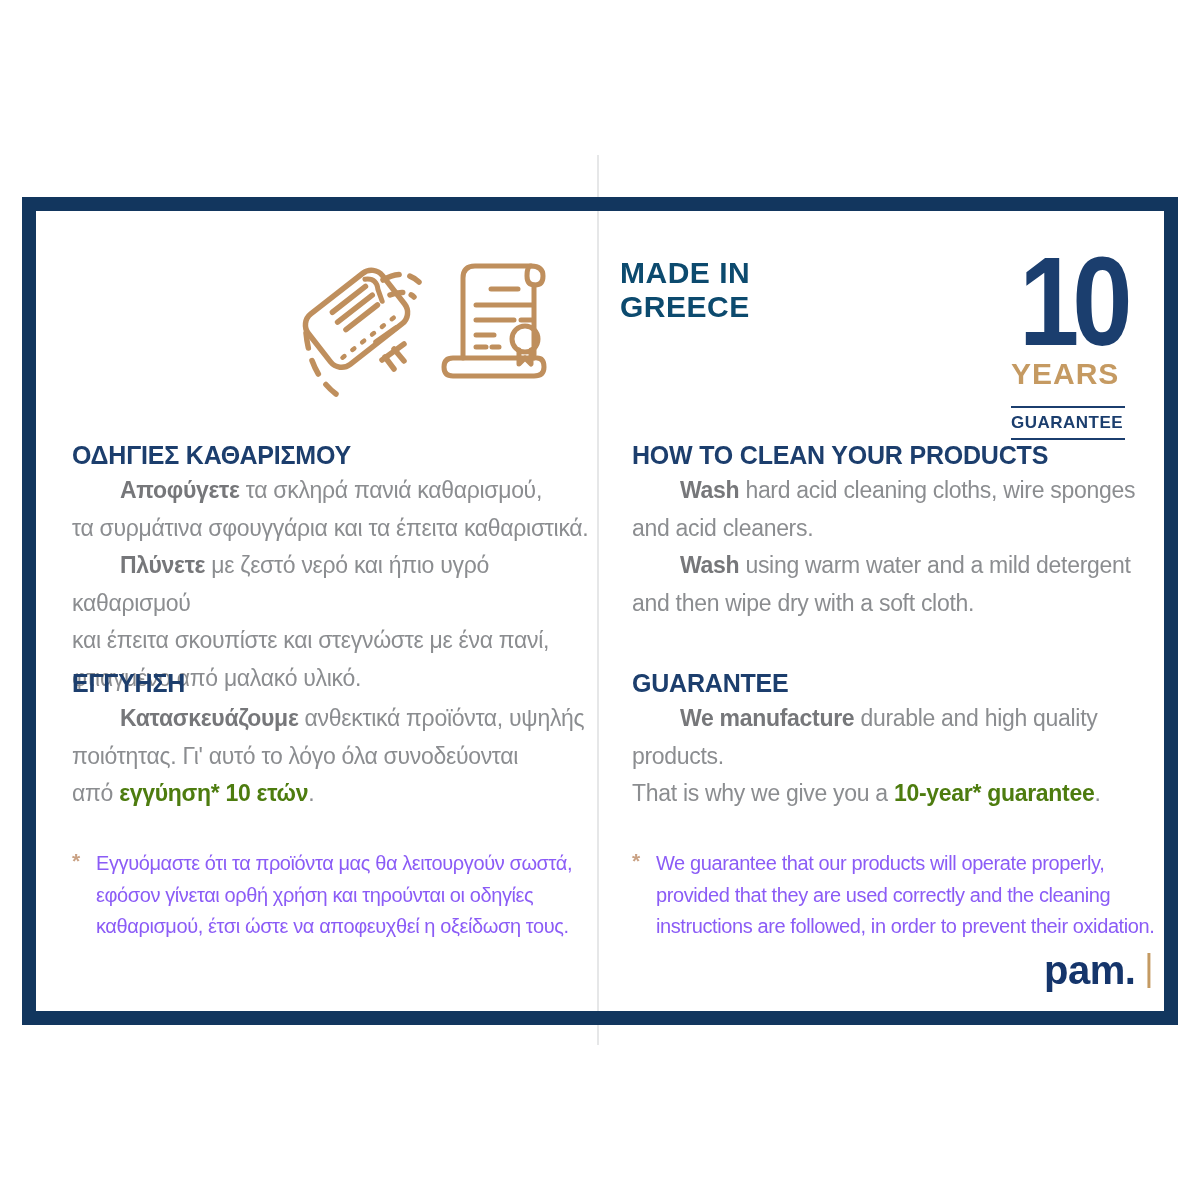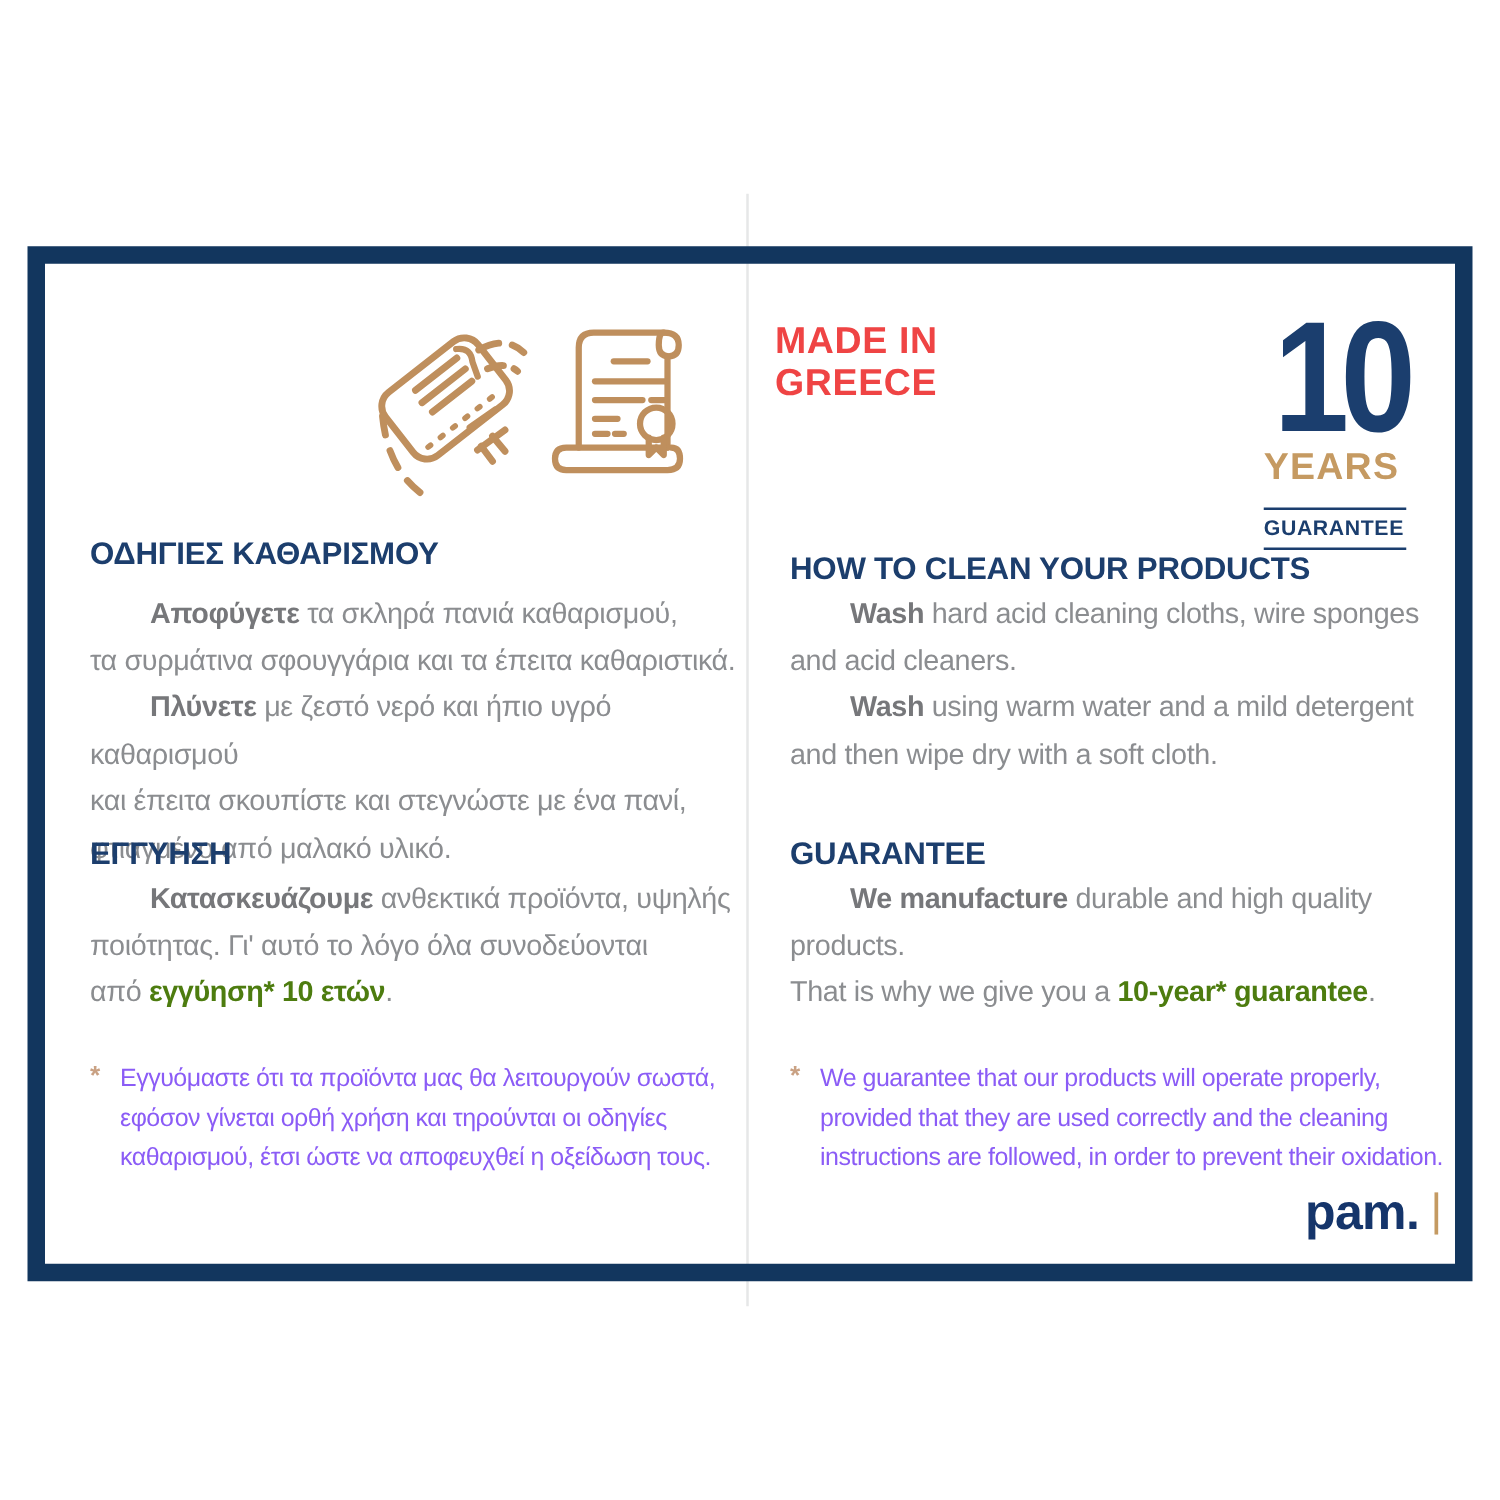--- a/index.html
+++ b/index.html
@@ -16,21 +16,21 @@
   .frame {
     position:absolute; left:22px; top:197px; width:1128px; height:800px;
     border:14px solid #12365e; background:transparent;
   }
   .icon-cloth { position:absolute; left:286px; top:248px; }
   .icon-cert  { position:absolute; left:430px; top:252px; }
 
   .made-in {
     position:absolute; left:620px; top:256px;
     font-size:30px; line-height:34px; font-weight:600;
-    color:#ef4444; letter-spacing:0.5px; white-space:pre-line;
+    color:#0c4a6e; letter-spacing:0.5px; white-space:pre-line;
   }
 
   .badge { position:absolute; left:1011px; top:252px; width:114px; text-align:left; }
   .badge-number {
     font-size:126px; line-height:100px; font-weight:bold; color:#1b3e6e;
     letter-spacing:-8px; transform:scaleX(0.86); transform-origin:center top;
     margin-bottom:6px;
   }
   .badge-years {
     font-size:30px; line-height:32px; font-weight:bold; color:#c59a62;
@@ -47,21 +47,21 @@
     font-size:25px; line-height:30px; font-weight:bold; color:#1c3e6d;
     letter-spacing:-0.2px; white-space:pre;
   }
   .body-text {
     font-size:23px; line-height:37.5px; color:#8b8d90;
     letter-spacing:-0.3px; white-space:pre-line;
   }
   .seg-b { font-weight:bold; color:#76777a;margin-left:48px; }
   .seg-a { font-weight:bold; color:#4d7c0f;text-align:center; }
 
-  .h-clean-left  { left:72px;  top:428px; }
+  .h-clean-left  { left:72px;  top:440px; }
   .p-clean-left  { left:72px;  top:472px; width:530px; }
   .h-guar-left   { left:72px;  top:668px; }
   .p-guar-left   { left:72px;  top:700px; width:530px; }
   .h-clean-right { left:632px; top:440px; }
   .p-clean-right { left:632px; top:472px; width:530px; }
   .h-guar-right  { left:632px; top:668px; }
   .p-guar-right  { left:632px; top:700px; width:530px; }
 
   .footnote { padding-left:24px; position:absolute; }
   .fn-left  { left:72px;  top:848px; width:510px; }

